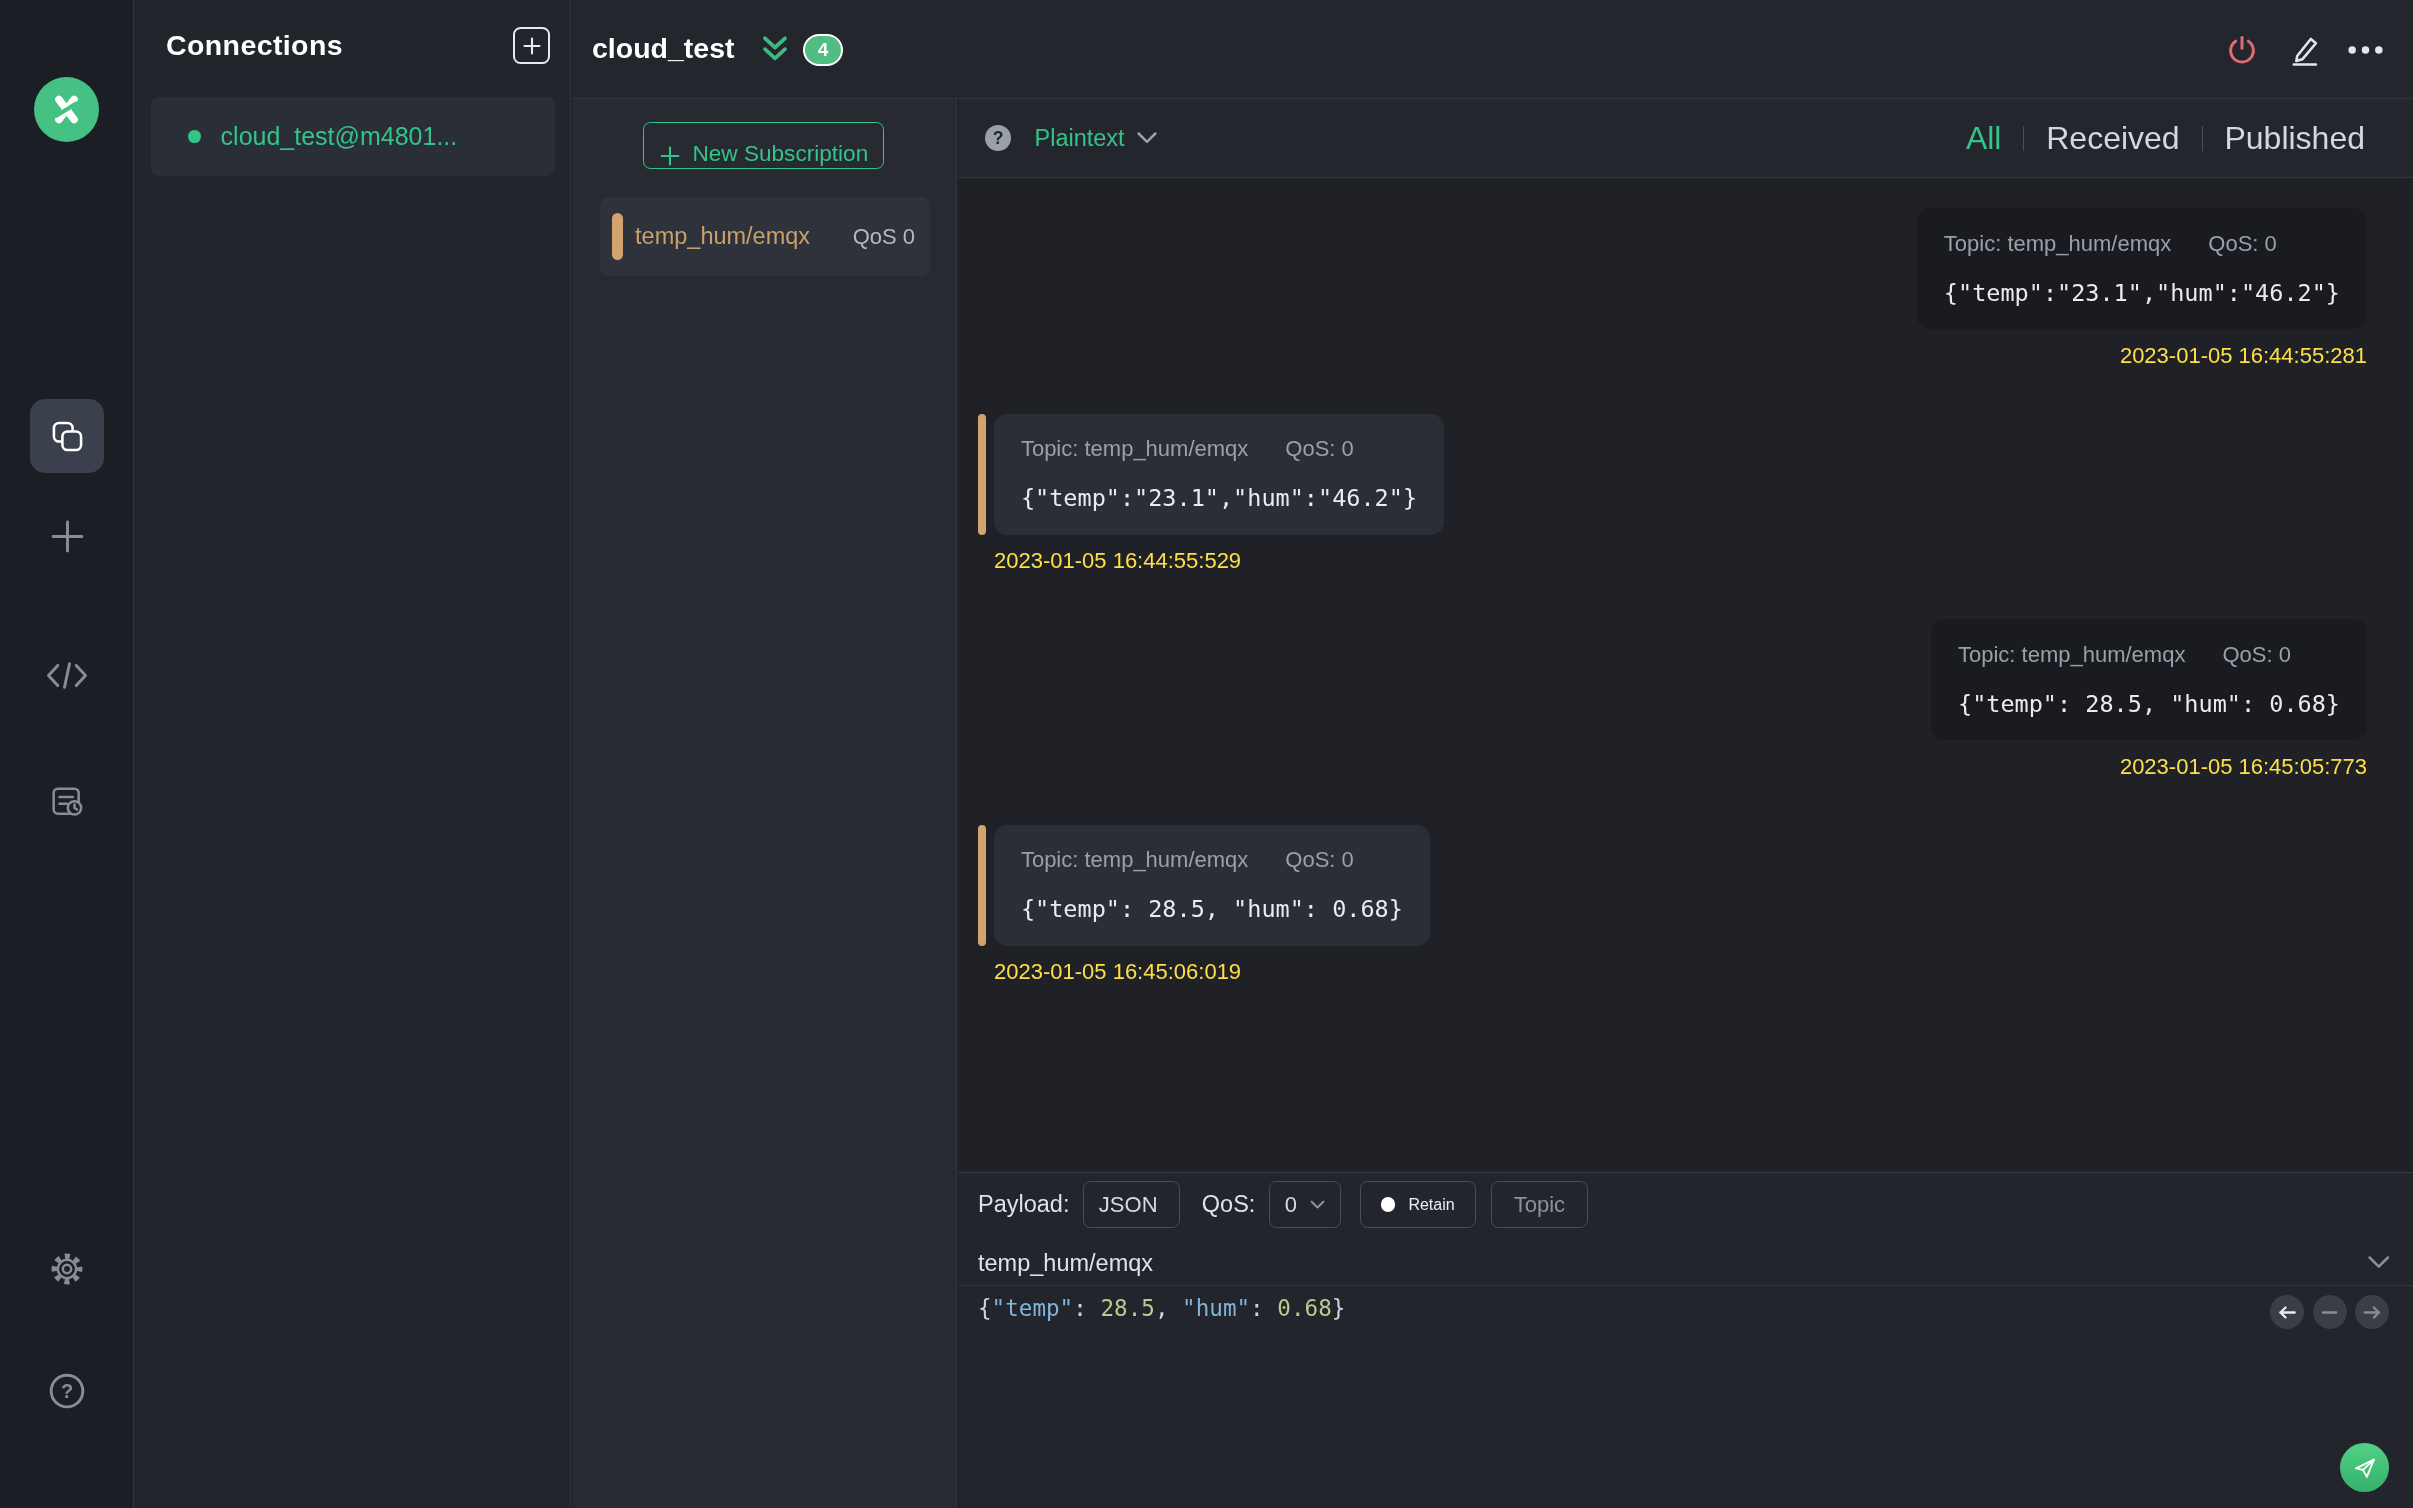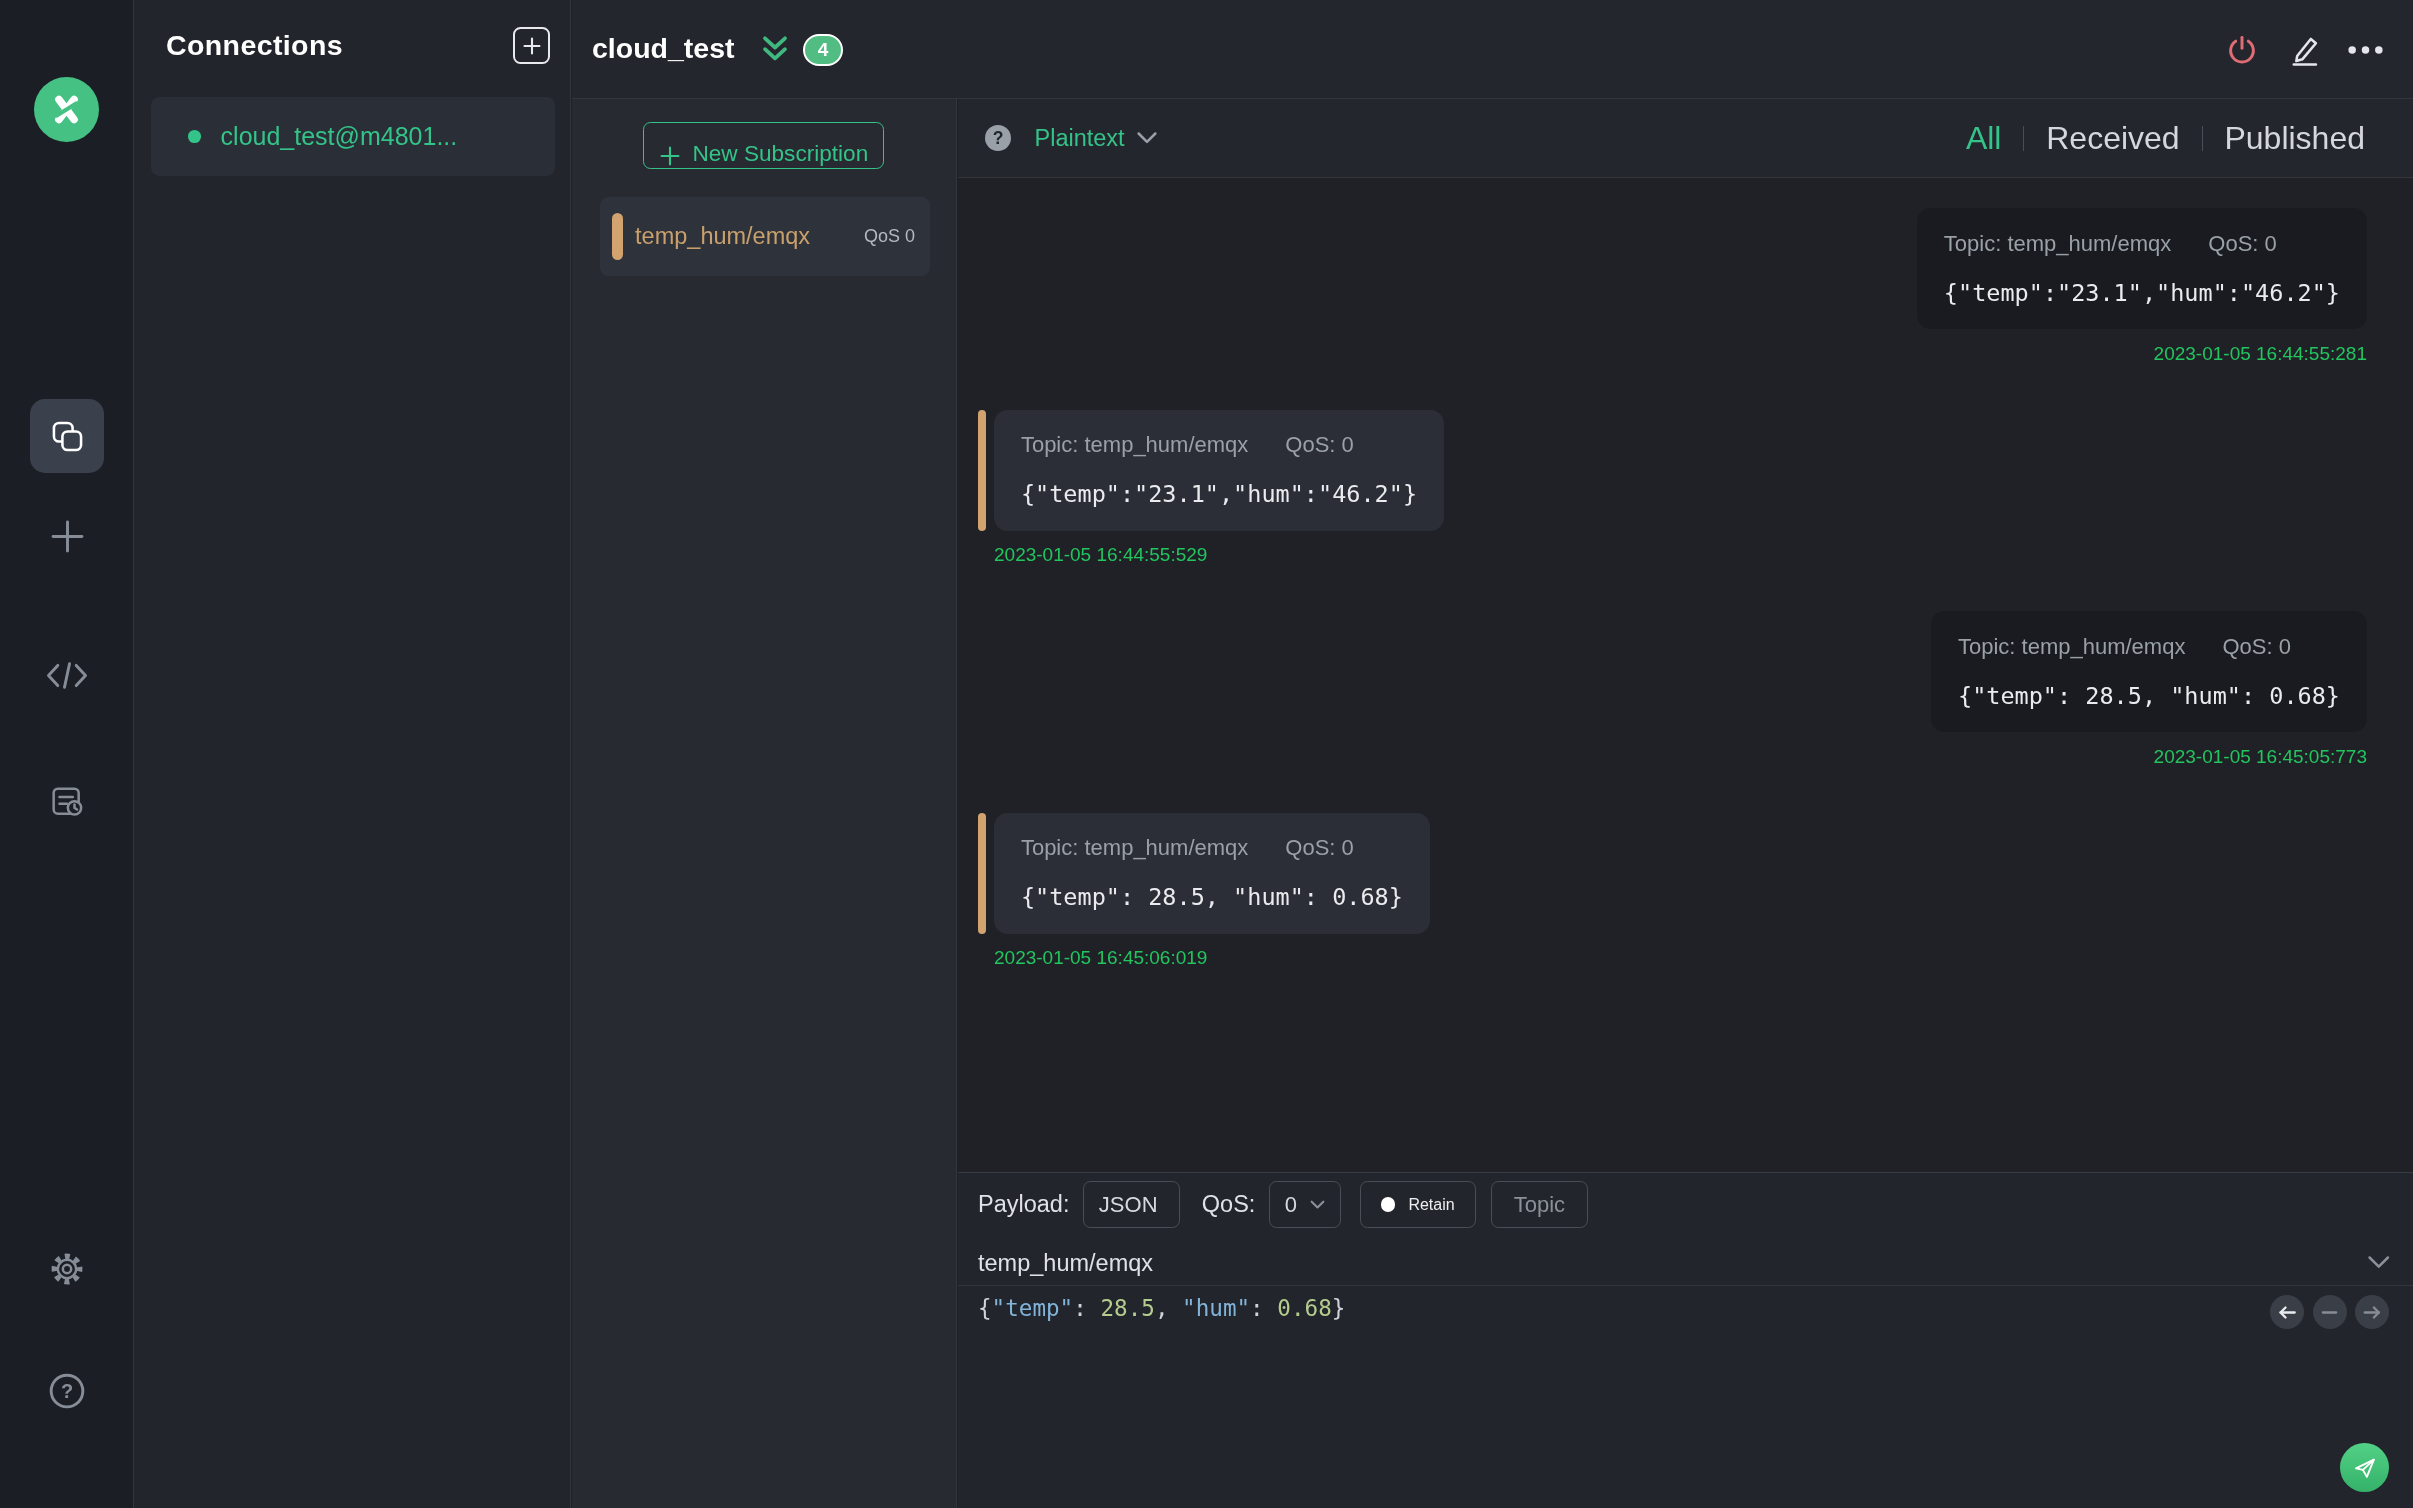--- a/index.html
+++ b/index.html
@@ -45,21 +45,21 @@
   .sub-col{position:absolute;left:572px;top:99px;width:385px;height:1410px;background:#272a31;
         border-right:0.8px solid #32353c;}
   .new-sub{position:absolute;left:71px;top:22.6px;width:241px;height:47px;border:1.3px solid #34c388;
         border-radius:7.5px;background:transparent;color:#34c388;font-size:22.6px;
         display:flex;align-items:flex-end;justify-content:center;gap:11.7px;cursor:pointer;
         font-family:"Liberation Sans", sans-serif;}
   .sub-item{position:absolute;left:28px;top:98px;width:330px;height:79px;border-radius:8.4px;
         background:#2e323b;display:flex;align-items:center;padding:0 15px 0 11.7px;cursor:pointer;}
   .sub-bar{width:11.7px;height:47px;border-radius:5.9px;margin-right:11.7px;flex:none;}
   .sub-topic{font-size:23.5px;color:#c9a06b;flex:1;white-space:nowrap;overflow:hidden;}
-  .sub-qos{font-size:18px;color:#b4b9c1;}
+  .sub-qos{font-size:22px;color:#b4b9c1;}
 
   
   .filter-bar{position:absolute;left:958px;top:99px;width:1456px;height:79px;background:#24262d;
         border-bottom:0.8px solid #32353c;display:flex;align-items:center;}
   .help-badge{width:26px;height:26px;border-radius:50%;background:#9aa0a8;color:#24262d;
         font-size:17.6px;font-weight:bold;display:flex;align-items:center;justify-content:center;
         margin-left:27px;cursor:pointer;}
   .fmt-select{display:flex;align-items:center;gap:11.7px;margin-left:23.5px;cursor:pointer;}
   .fmt-label{font-size:23.5px;color:#34c388;}
   .tabs{margin-left:auto;margin-right:27px;display:flex;align-items:center;}
@@ -74,21 +74,21 @@
   .msg.received{align-items:flex-start;}
   .msg.published{align-items:flex-end;}
   .msg-row{display:flex;align-items:stretch;}
   .msg-accent{width:7.5px;border-radius:4.2px;background:#d2a36e;margin-right:8.4px;flex:none;}
   .bubble{border-radius:13.4px;padding:22.6px 27px;}
   .msg.received .bubble{background:#2b2e36;}
   .msg.published .bubble{background:#191b20;}
   .bubble-meta{font-size:22px;color:#9aa0a8;display:flex;gap:37px;white-space:nowrap;}
   .bubble-payload{margin-top:22px;font-family:"DejaVu Sans Mono", monospace;font-size:23.5px;
         color:#e9ebee;white-space:nowrap;}
-  .msg-time{margin-top:13.4px;font-size:19px;color:#22c55e;}
+  .msg-time{margin-top:13.4px;font-size:22px;color:#fde047;}
   .msg.received .msg-time{margin-left:16px;}
 
   
   .pub-panel{position:absolute;left:958px;top:1172px;width:1456px;height:337px;background:#22252b;
         border-top:0.8px solid #383b42;}
   .pub-toolbar{position:absolute;left:20px;top:8px;height:47px;display:flex;align-items:center;}
   .pub-label{font-size:23.5px;color:#dfe2e7;margin-right:13.4px;}
   .pub-select{height:47px;border:0.8px solid #4a4e56;border-radius:7.5px;background:transparent;
         display:flex;align-items:center;gap:13.4px;padding:0 15px;color:#d6d9de;font-size:22px;
         cursor:pointer;}

